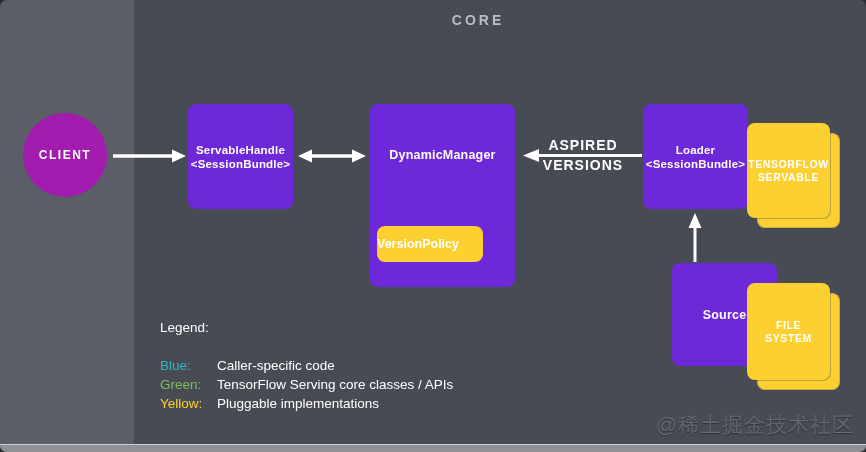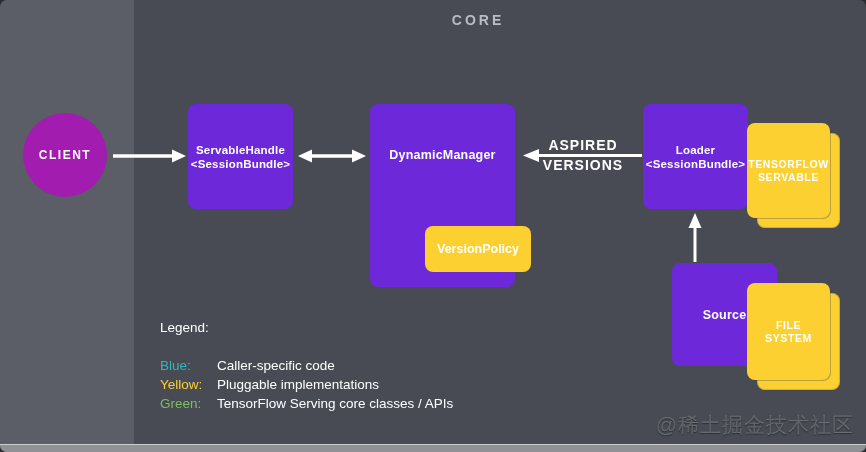--- a/index.html
+++ b/index.html
@@ -39,24 +39,24 @@
   .node .l1 { font-size: 11.5px; line-height: 14px; letter-spacing: 0.2px; }
   .node .l2 { font-size: 11.5px; line-height: 14px; letter-spacing: 0.2px; }
   #servable-handle { left: 188px; top: 104px; width: 105px; height: 105px; }
   #dynamic-manager {
     left: 370px; top: 104px; width: 145px; height: 183px;
     justify-content: flex-start; padding-top: 44px;
   }
   #dynamic-manager .l1 { font-size: 12.5px; }
   #version-policy {
     position: absolute; left: 7px; top: 122px;
-    width: 106px; height: 46px; border-radius: 8px;
+    width: 106px; height: 36px; border-radius: 8px;
     background: #FCD030;
-    display: flex; align-items: center; justify-content: center;
-    color: #fff; font-size: 12.5px; font-weight: bold; margin-left: 48px;
+    display: flex; align-items: center; justify-content: flex-start;
+    color: #fff; font-size: 12.5px; font-weight: bold;
   }
   #loader { left: 643px; top: 104px; width: 105px; height: 105px; }
   #source { left: 672px; top: 263px; width: 105px; height: 103px; }
   #source .l1 { font-size: 12.5px; }
   .card {
     position: absolute; border-radius: 8px;
     background: #FCD030;
   }
   .card.back { box-shadow: inset 0 0 0 1px rgba(72,75,83,0.25); }
   .card.front {
@@ -173,24 +173,24 @@
     <div class="l1">FILE</div>
     <div class="l2">SYSTEM</div>
   </div>
 
   <div class="legend">
     <div class="legend-title">Legend:</div>
     <div class="row">
       <span class="lab lab-blue">Blue:</span><span>Caller-specific code</span>
     </div>
     <div class="row">
-      <span class="lab lab-yellow">Yellow:</span><span>Pluggable implementations</span>
+      <span class="lab lab-green">Green:</span><span>TensorFlow Serving core classes / APIs</span>
     </div>
     <div class="row">
-      <span class="lab lab-green">Green:</span><span>TensorFlow Serving core classes / APIs</span>
+      <span class="lab lab-yellow">Yellow:</span><span>Pluggable implementations</span>
     </div>
   </div>
 
   <div class="watermark">@稀土掘金技术社区</div>
 
   <div class="bottom-band"></div>
 
 </div>
 
 </body></html>

